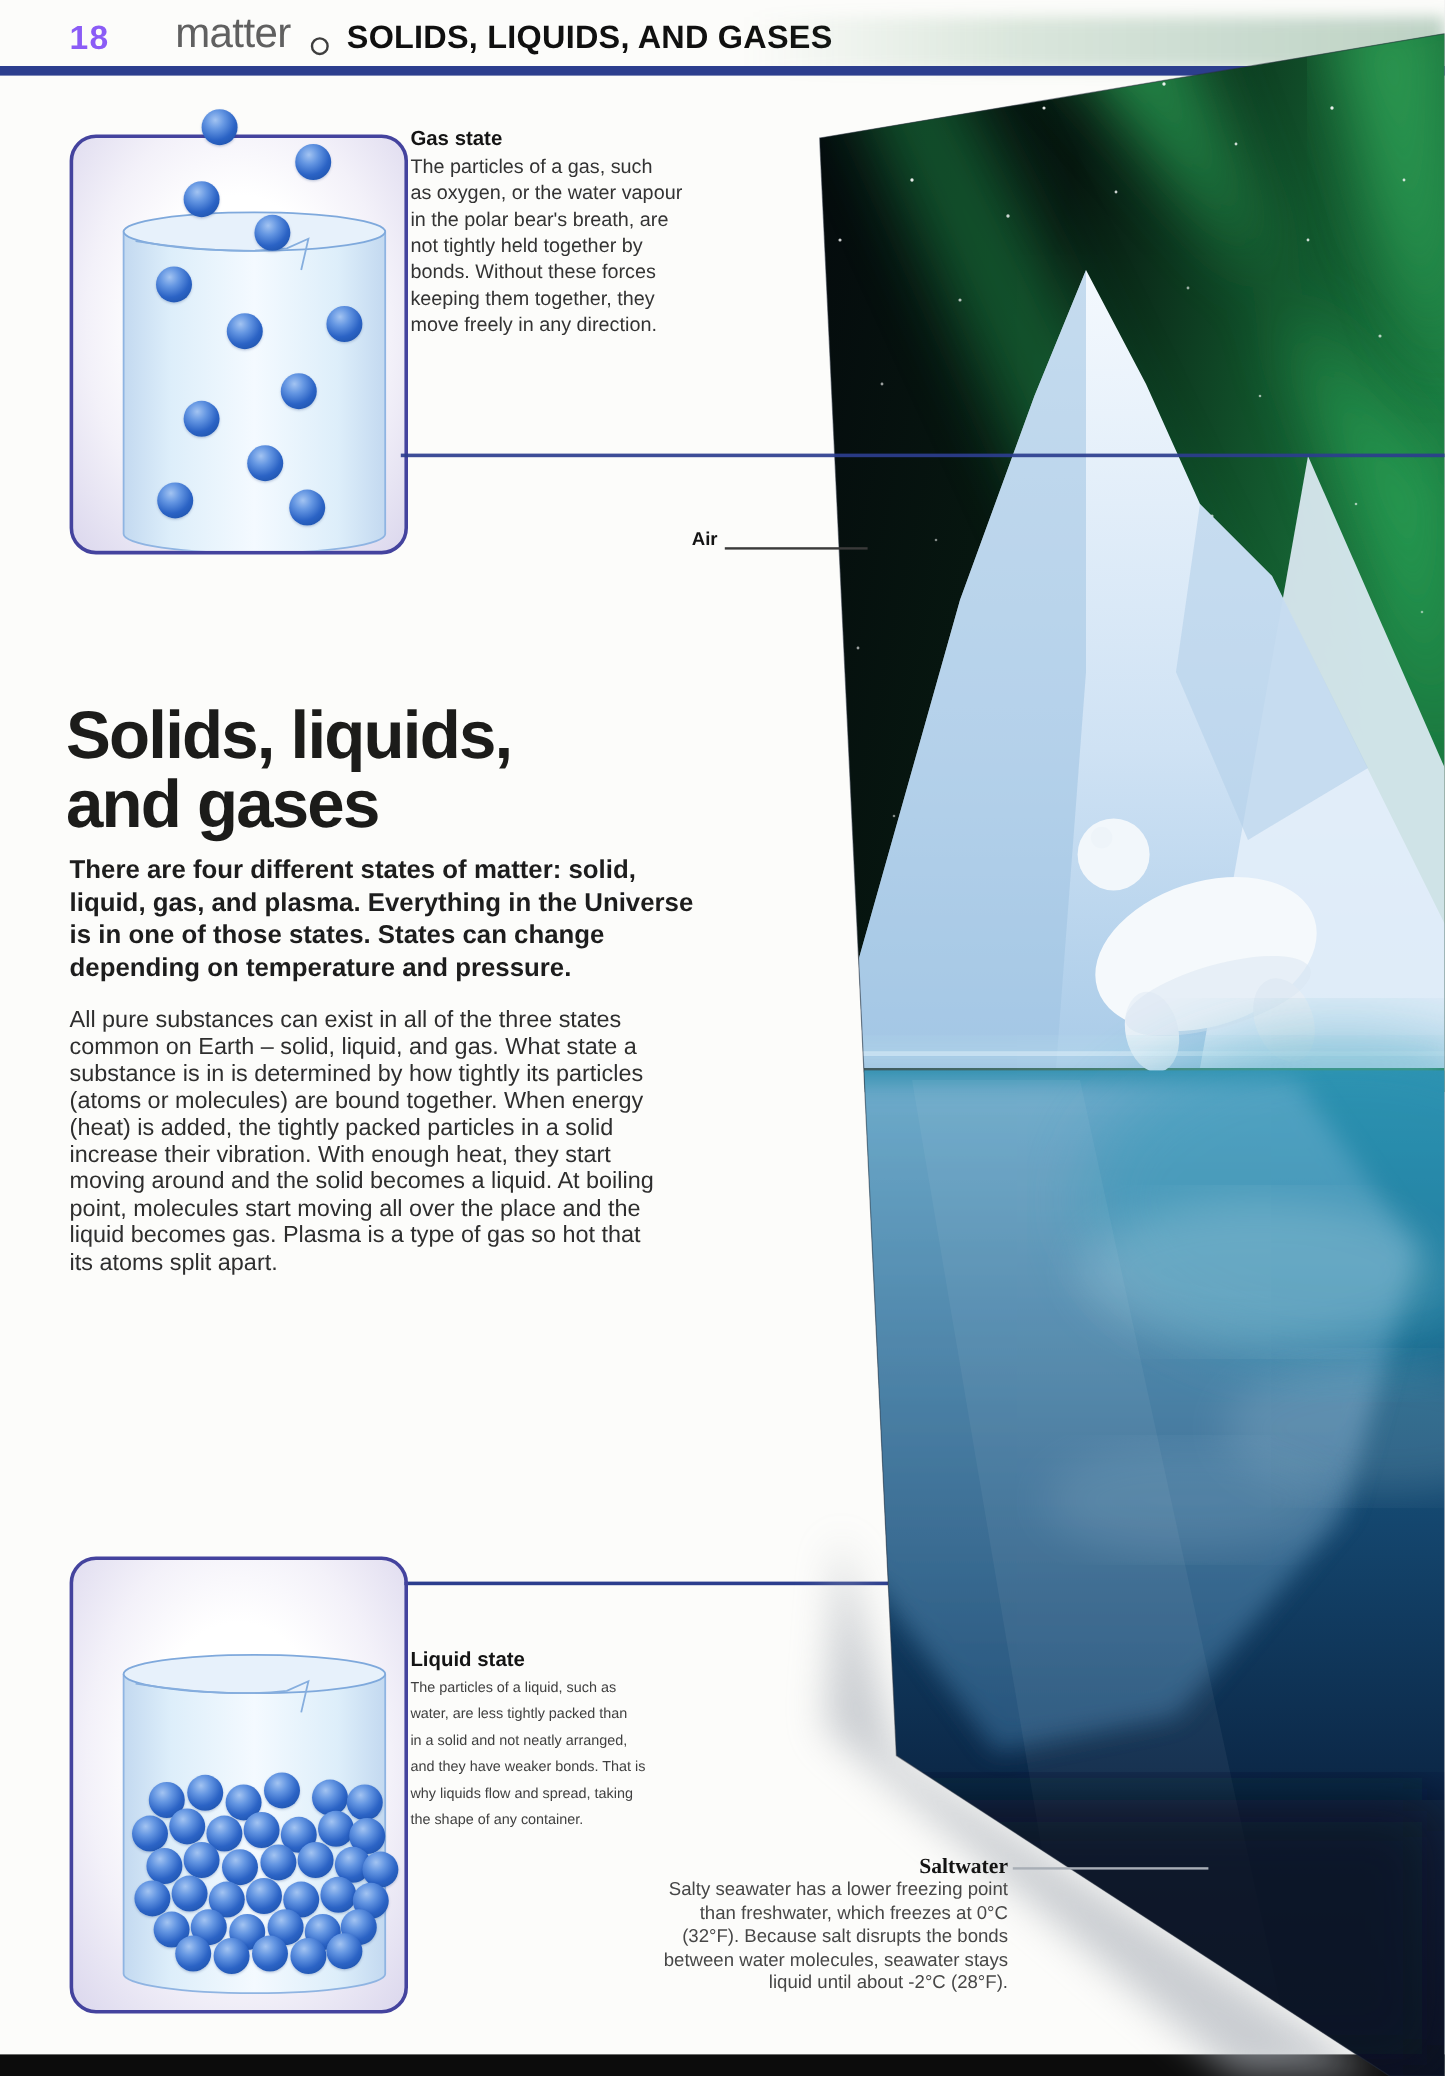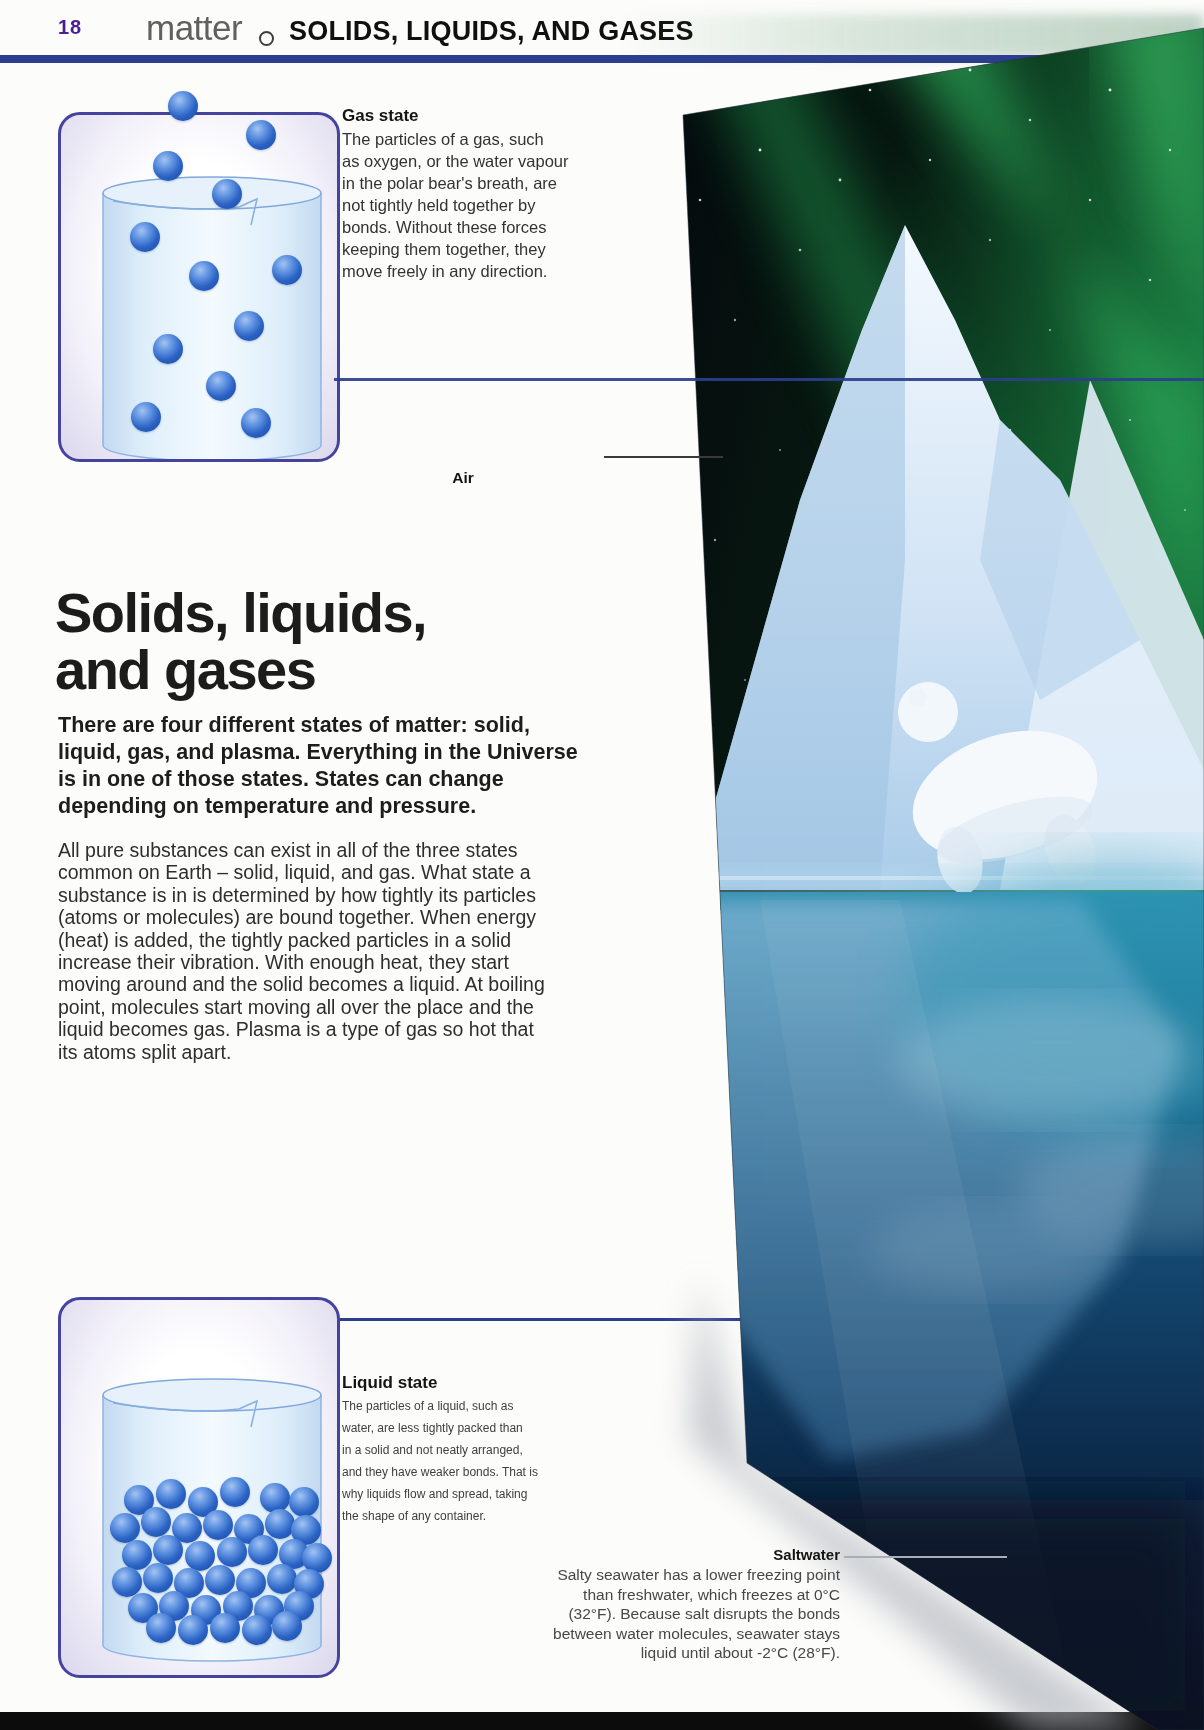--- a/index.html
+++ b/index.html
@@ -1,20 +1,20 @@
 <!DOCTYPE html>
 <html><head>
 <meta charset="utf-8">
 <style>
   html,body{margin:0;padding:0;background:#e8e8e8;}
   #page{position:relative;width:1204px;height:1730px;background:#fcfcfa;overflow:hidden;
         font-family:"Liberation Sans",sans-serif;}
 
   
-  .pagenum{position:absolute;left:58px;top:16px;font-size:20px;font-weight:bold;color:#4c1d95;letter-spacing:1px;}
+  .pagenum{position:absolute;left:58px;top:16px;font-size:28px;font-weight:bold;color:#8b5cf6;letter-spacing:1px;}
   .section{position:absolute;left:146px;top:8px;font-size:35px;font-weight:400;color:#606060;letter-spacing:-.5px;}
   .ring{position:absolute;left:259px;top:31px;width:11px;height:11px;border:2.5px solid #3e3e3e;border-radius:50%;}
   .headtitle{position:absolute;left:289px;top:16px;font-size:27px;font-weight:bold;color:#101010;letter-spacing:.2px;}
   .bluebar{position:absolute;left:0;top:55px;width:1204px;height:8px;background:#2c3e8e;z-index:5;}
   .greenbleed{position:absolute;left:620px;top:14px;width:584px;height:44px;z-index:1;
       background:linear-gradient(90deg,rgba(60,130,80,0) 0%,rgba(60,130,80,.18) 40%,rgba(40,110,70,.30) 100%);
       filter:blur(6px);}
 
   
   .panelbox{position:absolute;border:3px solid #44439e;border-radius:22px;z-index:10;
@@ -25,39 +25,39 @@
   .sphere{position:absolute;width:30px;height:30px;border-radius:50%;
       background:radial-gradient(circle at 38% 30%, #a3c4f2 0%, #6496e2 28%, #2b63c5 60%, #174a9e 100%);
       box-shadow:0 1px 2px rgba(20,50,120,.25);}
 
   
   .callout-h{font-weight:bold;color:#141414;}
   .pre{white-space:pre-line;}
   #gas-text{position:absolute;left:342px;top:104px;width:270px;z-index:10;}
   #gas-text .callout-h{font-size:17px;line-height:24px;}
   #gas-text .body{font-size:16.5px;line-height:22px;color:#333;}
-  #air-text{position:absolute;left:314px;top:440px;width:298px;text-align:center;z-index:30;margin-top:28px;}
+  #air-text{position:absolute;left:300px;top:440px;width:298px;text-align:right;z-index:30;}
   #air-text .callout-h{font-size:15.5px;line-height:19px;}
   #air-text .body{font-size:15.5px;line-height:19.5px;color:#474747;}
   .leader{position:absolute;height:2px;background:#3a3a3a;z-index:30;}
   #air-leader{left:604px;top:456px;width:119px;}
   #salt-leader{left:844px;top:1556px;width:163px;background:#a8aeb6;height:1.6px;}
 
   #main-title{position:absolute;left:55px;top:584px;width:600px;font-size:56px;line-height:57px;
       font-weight:bold;color:#1c1c1a;letter-spacing:-1.5px;z-index:10;}
   #intro{position:absolute;left:58px;top:712px;width:600px;font-size:21.5px;line-height:27px;
       font-weight:bold;color:#1d1d1d;z-index:10;}
   #body-copy{position:absolute;left:58px;top:839px;width:610px;font-size:19.5px;line-height:22.4px;
       color:#2e2e2e;z-index:10;}
 
   #liquid-text{position:absolute;left:342px;top:1348px;width:290px;z-index:10;margin-top:23px;}
   #liquid-text .callout-h{font-size:17px;line-height:24px;}
   #liquid-text .body{font-size:12px;line-height:22px;color:#404040;}
   #salt-text{position:absolute;left:440px;top:1545px;width:400px;text-align:right;z-index:30;}
-  #salt-text .callout-h{font-size:15px;line-height:20px;}
+  #salt-text .callout-h{font-size:18px;line-height:20px;font-family:Liberation Serif, serif;}
   #salt-text .body{font-size:15.5px;line-height:19.5px;color:#474747;}
 
   
   .rule{position:absolute;height:3px;background:#2c3e8e;}
   #rule-top{left:334px;top:378px;width:870px;z-index:30;opacity:.92;}
   #rule-liquid{left:334px;top:1318px;width:406px;z-index:10;}
   #bottombar{position:absolute;left:0;top:1712px;width:1204px;height:18px;background:#0c0c0c;z-index:5;}
 
   
   #photo-shadow{position:absolute;left:0;top:0;z-index:15;}

